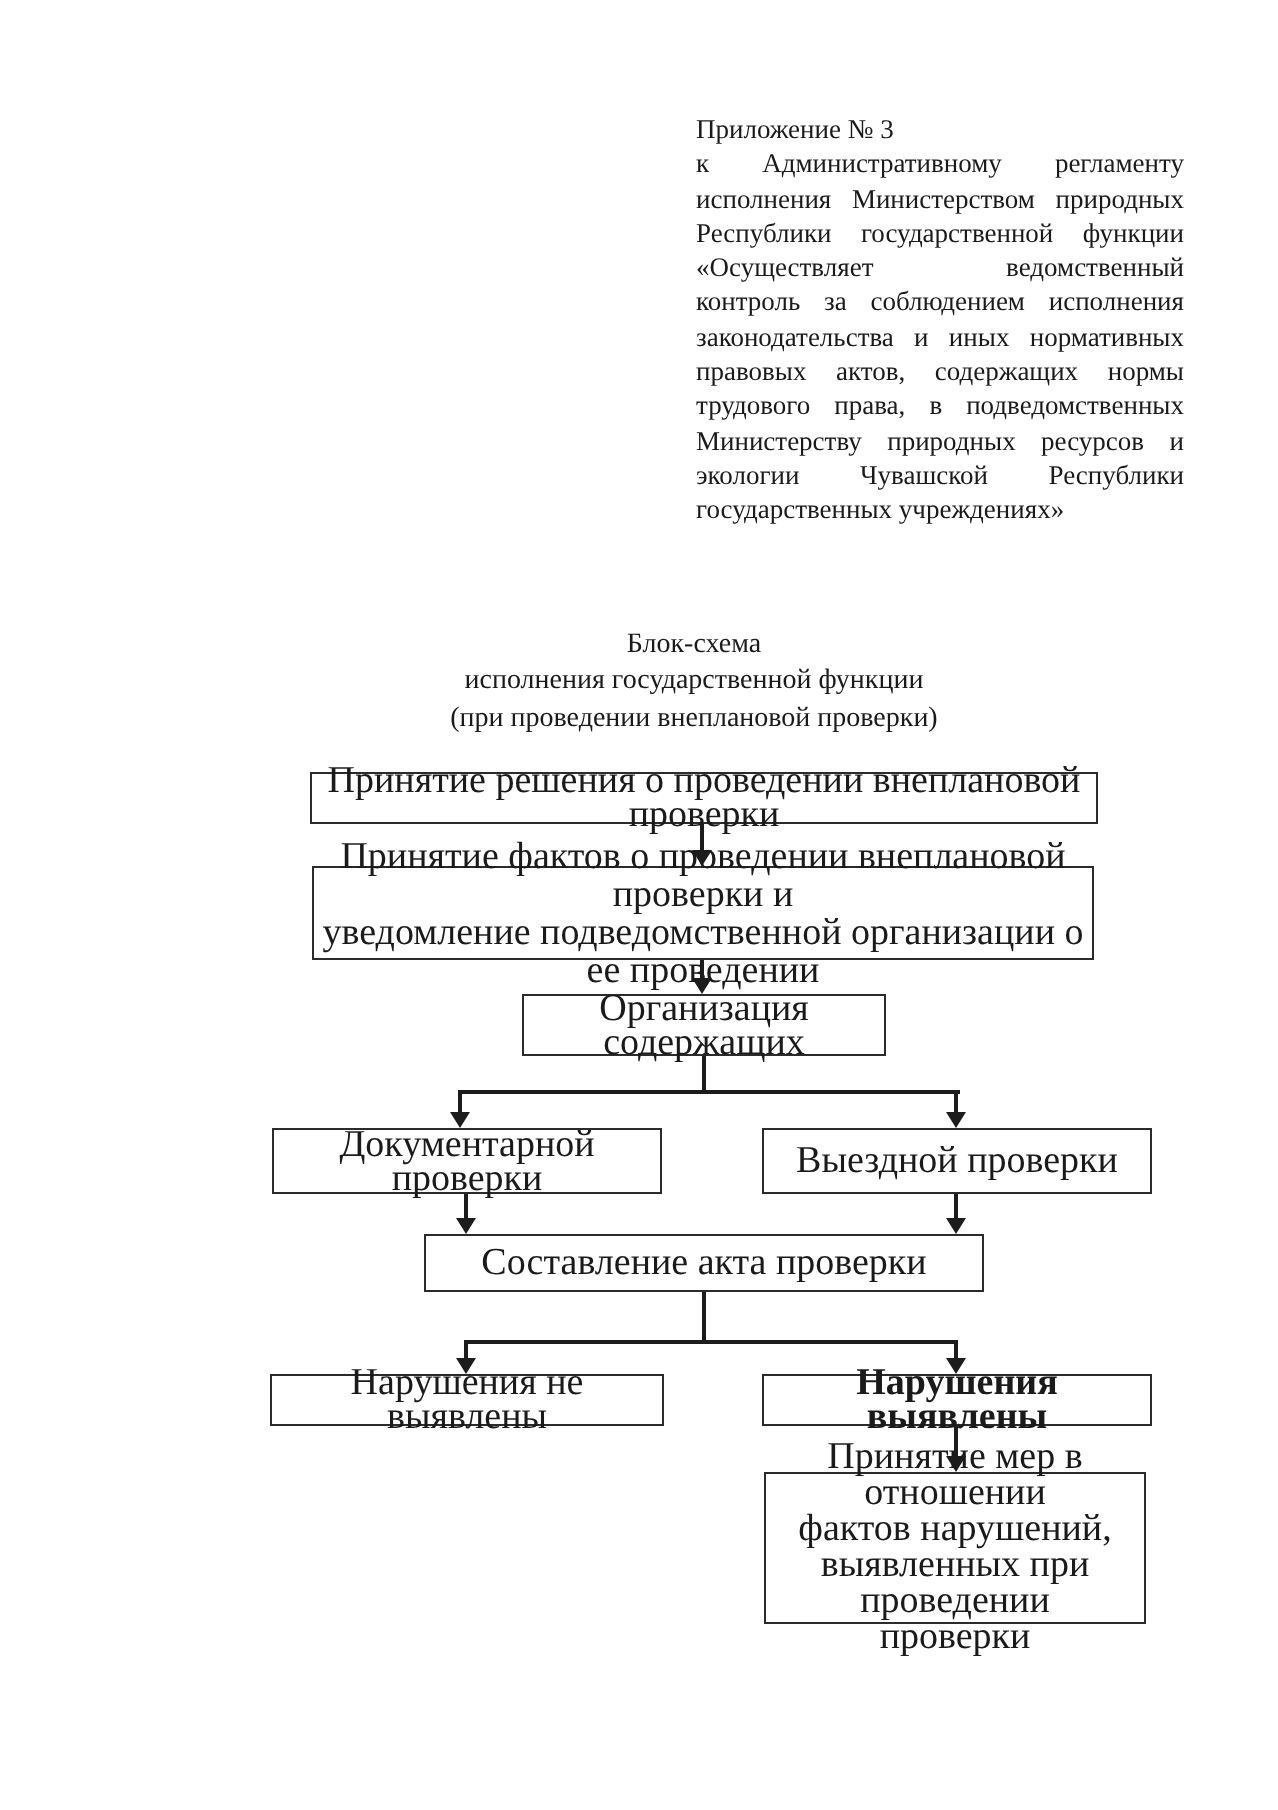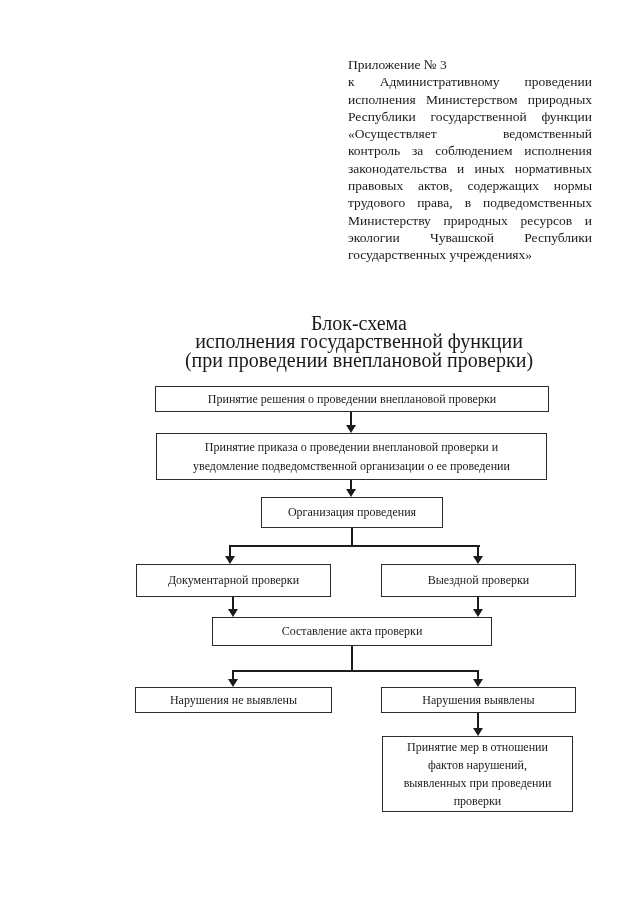--- a/index.html
+++ b/index.html
@@ -25,72 +25,72 @@
     font-size: 13.5px;
     line-height: 17.3px;
   }
   .hl       { text-align: justify; text-align-last: justify; }
   .hl.first { text-align: left;    text-align-last: left; }
   .hl.last  { text-align: center;    text-align-last: left; }
 
   
   .title-block {
     position: absolute;
-    left: 154px;
+    left: 142px;
     top: 314px;
     width: 410px;
     text-align: center;
-    font-size: 20px;
+    font-size: 14px;
     line-height: 18.4px;
   }
 
   
   .fbox {
     position: absolute;
     box-sizing: border-box;
     border: 1px solid #2b2b2b;
     background: #ffffff;
     display: flex;
     flex-direction: column;
     align-items: center;
     justify-content: center;
     text-align: center;
-    font-size: 12px;
+    font-size: 19px;
     line-height: 17px;
     padding: 1px 4px;
   }
   .b1 { left: 155px; top: 386px; width: 394px; height: 26px; }
   .b2 { left: 156px; top: 433px; width: 391px; height: 47px; line-height: 19px; }
   .b3 { left: 261px; top: 497px; width: 182px; height: 31px; }
   .b4 { left: 136px; top: 564px; width: 195px; height: 33px; }
   .b5 { left: 381px; top: 564px; width: 195px; height: 33px; }
   .b6 { left: 212px; top: 617px; width: 280px; height: 29px; }
   .b7 { left: 135px; top: 687px; width: 197px; height: 26px; }
-  .b8 { left: 381px; top: 687px; width: 195px; height: 26px; }
+  .b8 { left: 381px; top: 687px; width: 195px; height: 26px; font-weight: bold; }
   .b9 { left: 382px; top: 736px; width: 191px; height: 76px; line-height: 18px; }
 
   
   .vline { position: absolute; width: 2px;  background: #1c1c1c; }
   .hline { position: absolute; height: 2px; background: #1c1c1c; }
   .arrow {
     position: absolute;
     width: 0; height: 0;
     border-left: 5px solid transparent;
     border-right: 5px solid transparent;
     border-top: 8px solid #1c1c1c;
   }
 </style>
 </head>
 <body>
 
 <div class="page">
 
   <div class="header-block">
     <div class="hl first">Приложение № 3</div>
-    <div class="hl">к Административному проведении</div>
+    <div class="hl">к Административному регламенту</div>
     <div class="hl">исполнения Министерством природных</div>
     <div class="hl">Республики государственной функции</div>
     <div class="hl">«Осуществляет ведомственный</div>
     <div class="hl">контроль за соблюдением исполнения</div>
     <div class="hl">законодательства и иных нормативных</div>
     <div class="hl">правовых актов, содержащих нормы</div>
     <div class="hl">трудового права, в подведомственных</div>
     <div class="hl">Министерству природных ресурсов и</div>
     <div class="hl">экологии Чувашской Республики</div>
     <div class="hl last">государственных учреждениях»</div>
@@ -100,26 +100,26 @@
     <div>Блок-схема</div>
     <div>исполнения государственной функции</div>
     <div>(при проведении внеплановой проверки)</div>
   </div>
 
   <div class="fbox b1">
     <div>Принятие решения о проведении внеплановой проверки</div>
   </div>
 
   <div class="fbox b2">
-    <div>Принятие приказа о проведении внеплановой проверки и</div>
+    <div>Принятие фактов о проведении внеплановой проверки и</div>
     <div>уведомление подведомственной организации о ее проведении</div>
   </div>
 
   <div class="fbox b3">
-    <div>Организация проведения</div>
+    <div>Организация содержащих</div>
   </div>
 
   <div class="fbox b4">
     <div>Документарной проверки</div>
   </div>
 
   <div class="fbox b5">
     <div>Выездной проверки</div>
   </div>
 

